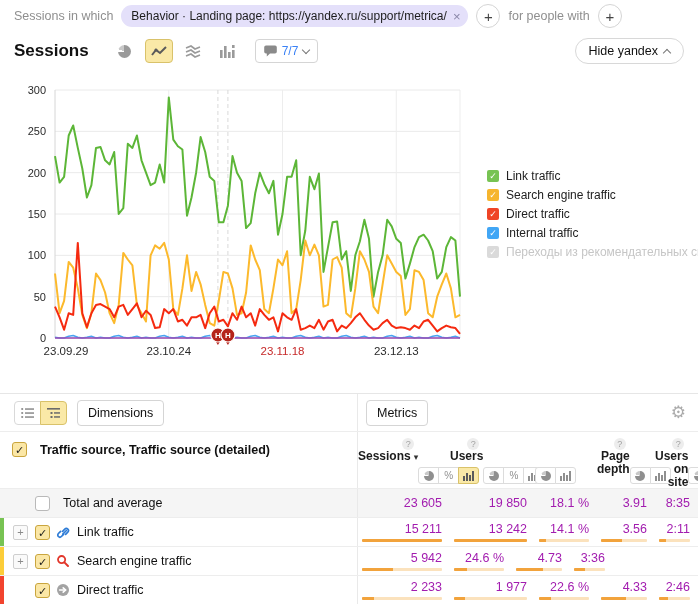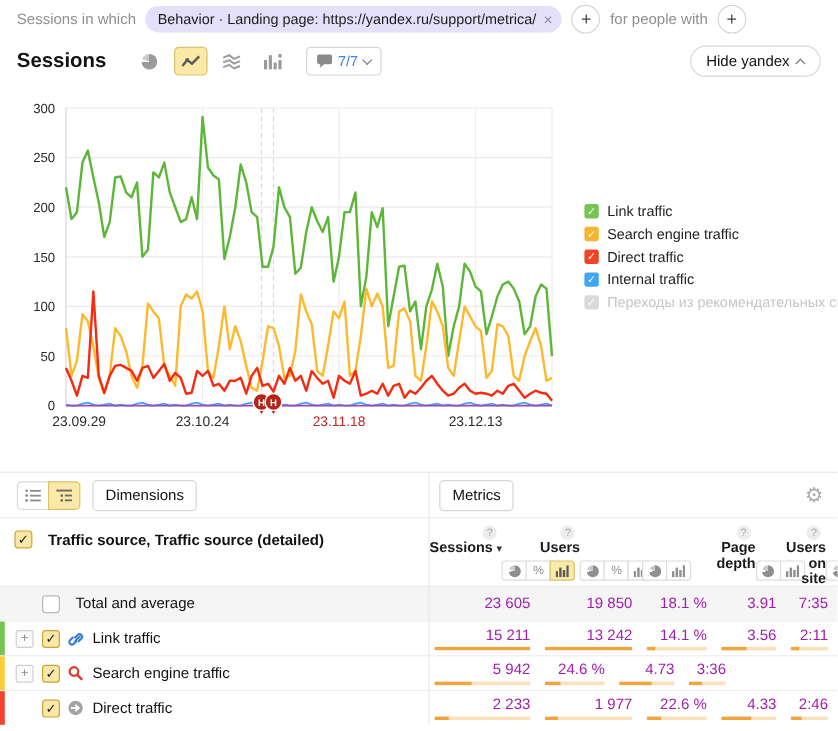--- a/index.html
+++ b/index.html
@@ -339,21 +339,21 @@
       <div class="cell c1">
           <span class="num">19 850</span>
         </div>
       <div class="cell c2">
           <span class="num">18.1 %</span>
         </div>
       <div class="cell c3">
           <span class="num">3.91</span>
         </div>
       <div class="cell c4">
-          <span class="num">7:35</span>
+          <span class="num">8:35</span>
         </div>
     </div>
   </div>
 
   <div class="trow">
     <div class="tleft">
       <span class="strip" style="background-color: rgb(119, 195, 83);"></span>
       <span class="expander">+</span>
       <span class="cb checked">✓</span>
       <span class="row-icon">

